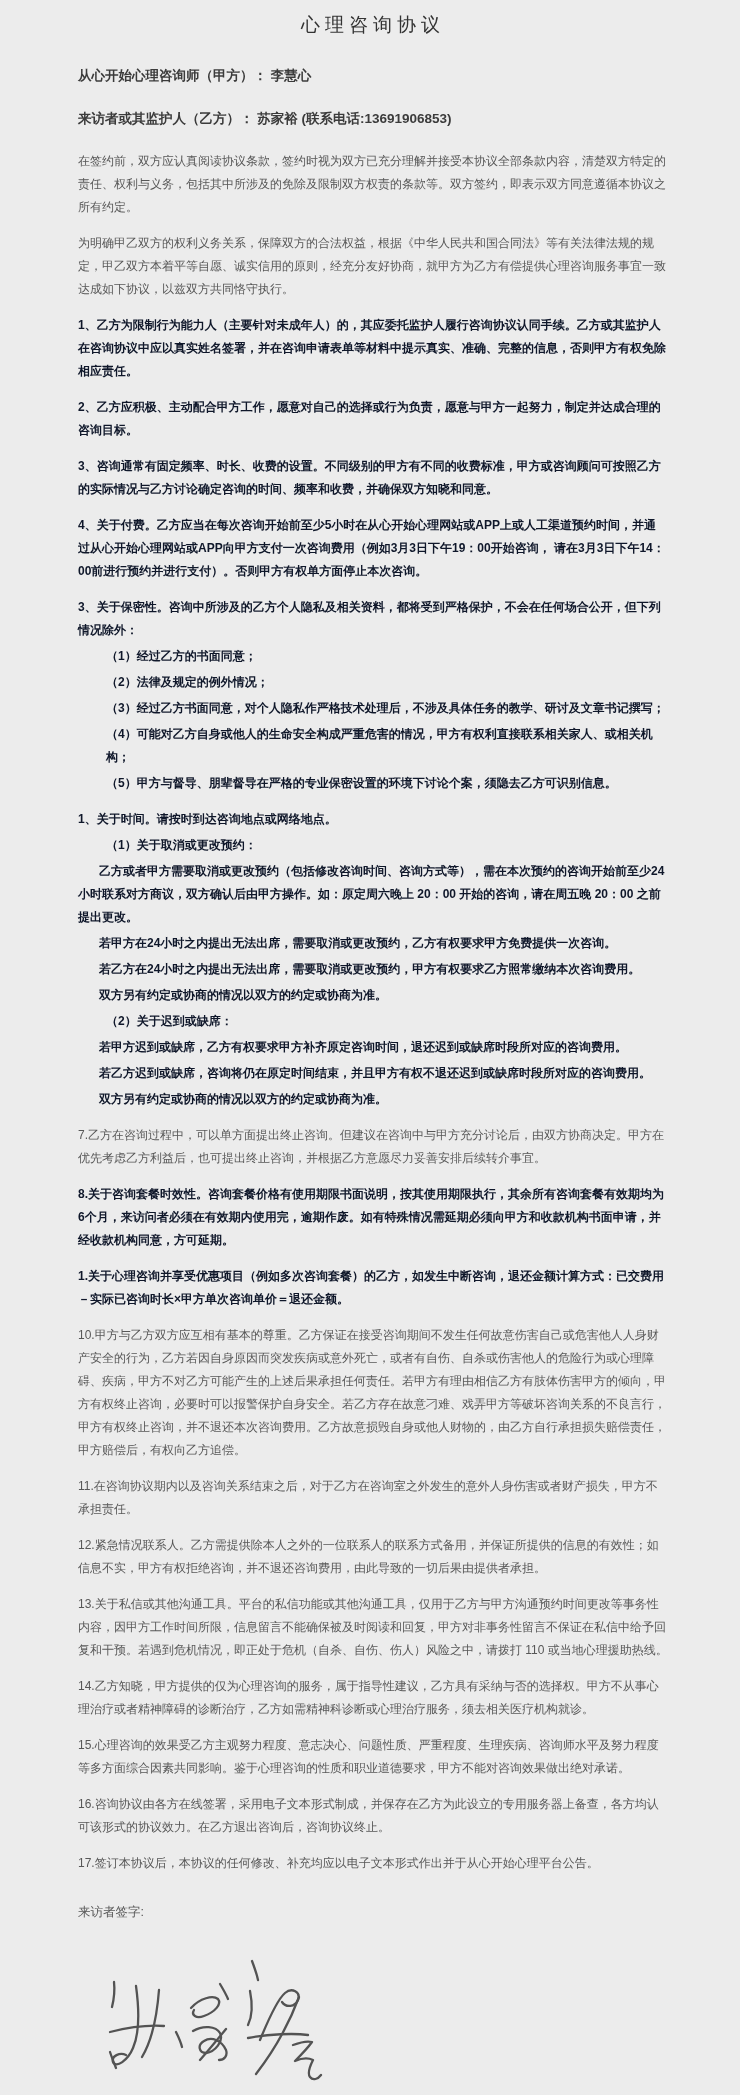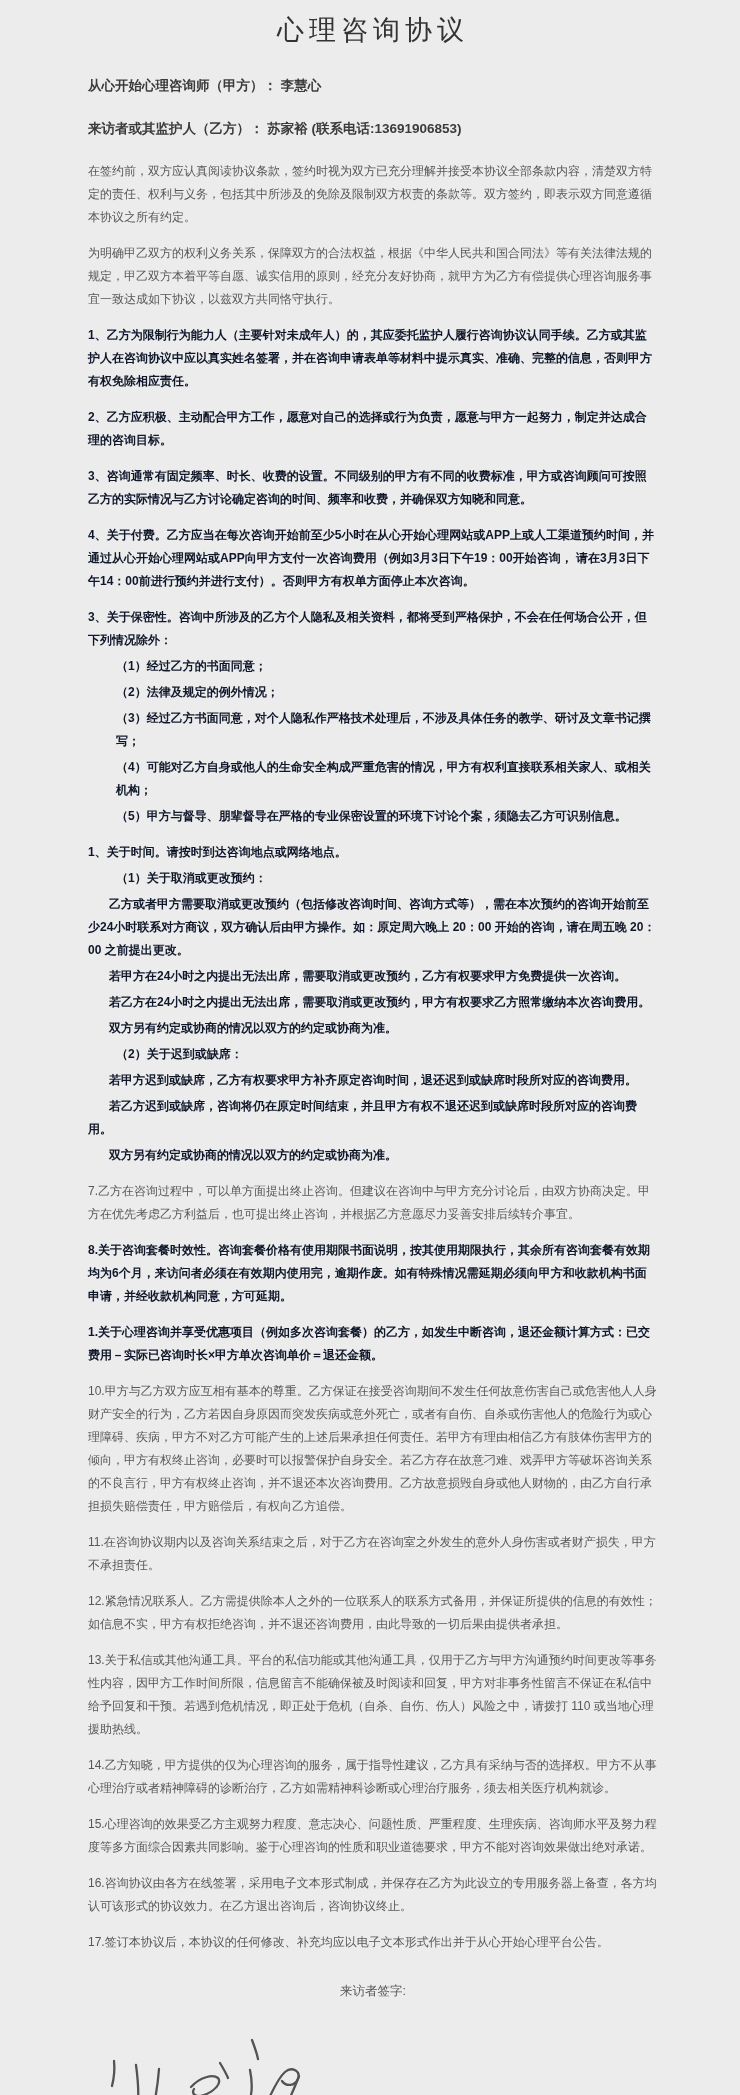--- a/index.html
+++ b/index.html
@@ -14,40 +14,40 @@
     height:2095px;
     margin:0;
     box-sizing:border-box;
     padding:8px 72px 0 78px;
     overflow:hidden;
     color:#575757;
   }
   .doc-title{
     margin:4px 0 26px;
     text-align:center;
-    font-size:27px;
+    font-size:19px;
     font-weight:500;
     letter-spacing:5px;
     color:#333333;
   }
-  p{margin:0 10px 13px;font-size:12px;line-height:23px;}
+  p{margin:0 0 13px;font-size:12px;line-height:23px;}
   .party{
     font-size:13.5px;
     font-weight:bold;
     color:#3b3b3b;
     line-height:24px;
     margin-bottom:19px;
   }
   .b{font-weight:bold;color:#0f172a;}
   .clause{margin-bottom:13px;}
   .tight{margin-bottom:3px;}
   .sub{padding-left:28px;margin-bottom:3px;}
   .ind{text-indent:21px;margin-bottom:3px;}
   .group{margin-bottom:13px;}
-  .sig-label{margin:26px 0 0;font-size:12.5px;color:#575757;text-align:center;}
+  .sig-label{margin:26px 0 0;font-size:12.5px;color:#575757;}
   .sig-svg{display:block;margin:22px 0 0 -18px;}
 </style>
 </head>
 <body>
 
 <div class="page">
 
   <h1 class="doc-title">心理咨询协议</h1>
 
   <p class="party">从心开始心理咨询师（甲方）： 李慧心</p>

